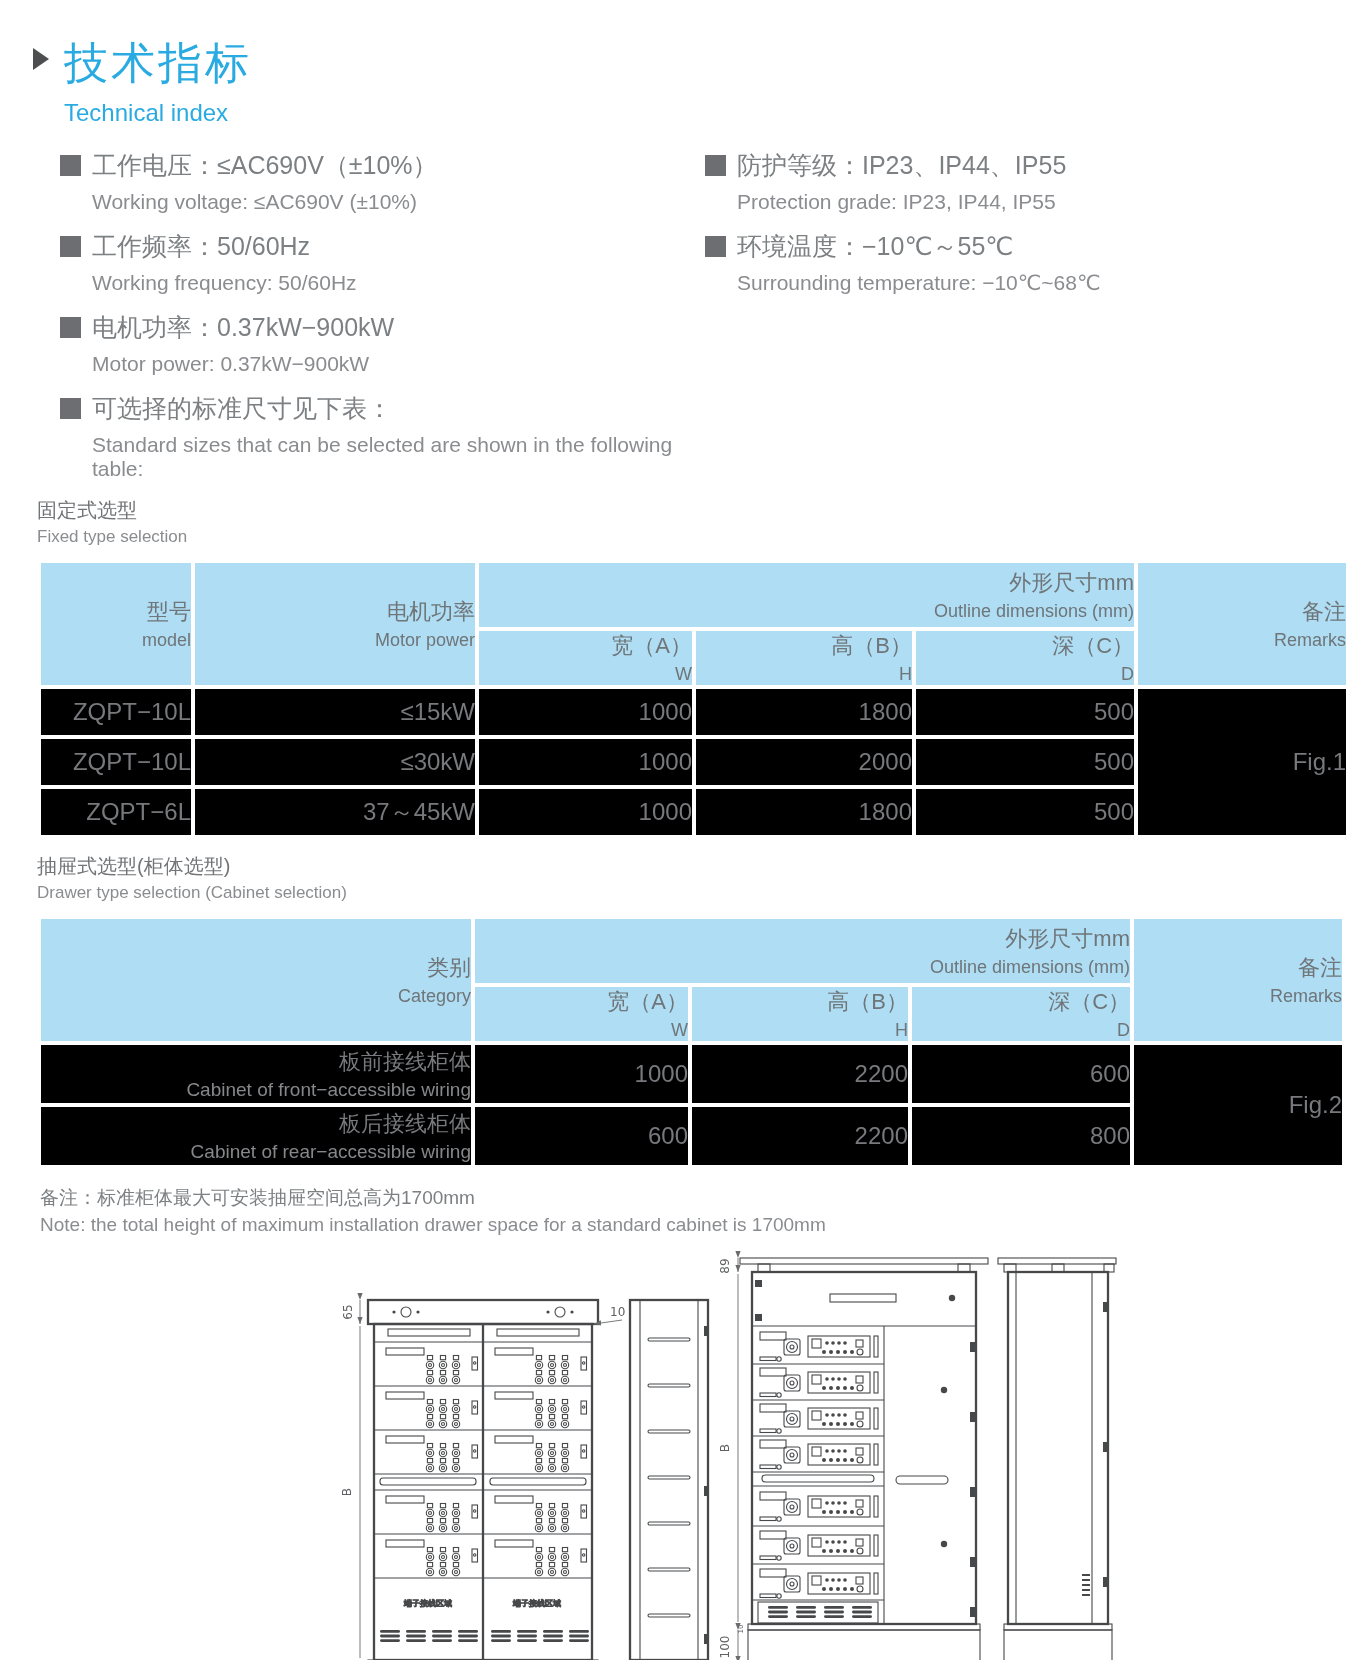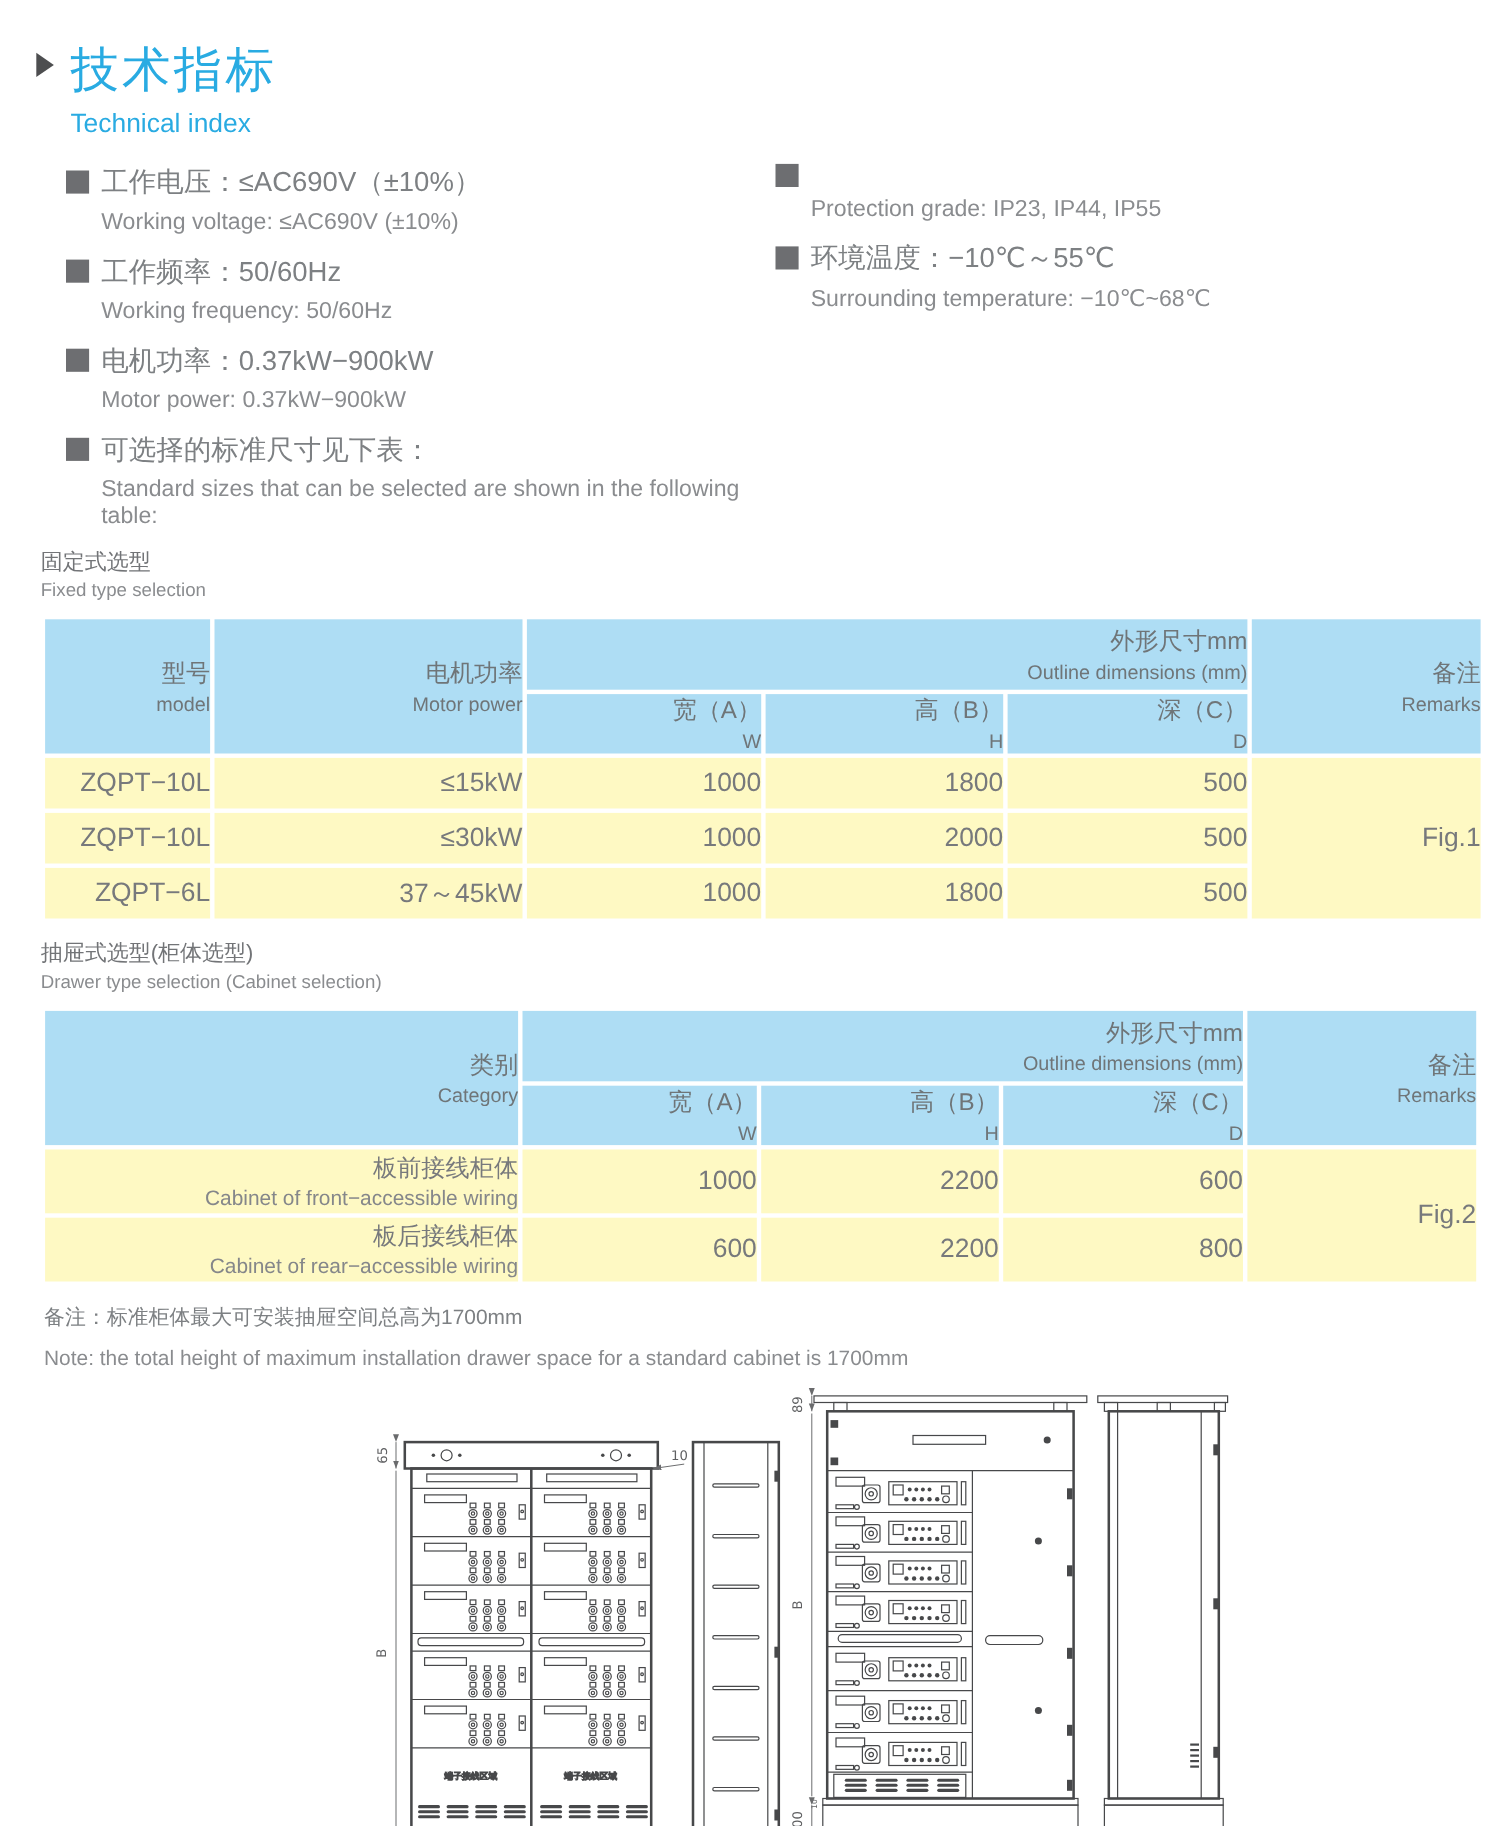--- a/index.html
+++ b/index.html
@@ -25,34 +25,34 @@
 
   
   .sec{margin:14px 0 0 37px}
   .sec-cn{font-size:20px;color:#727477}
   .sec-en{font-size:17px;color:#8a8c8f;margin-top:3px}
 
   
   table.spec-table{width:1285px;margin:12px 0 0 37px;border-collapse:separate;border-spacing:4px;table-layout:fixed}
   table.spec-table th,table.spec-table td{text-align:right;vertical-align:middle;font-weight:normal}
   th.hd{background:#aeddf4;color:#6f7578}
-  td.bd{background:#fef9c3;color:#77797c;font-size:24px}
+  td.bd{background:#000000;color:#77797c;font-size:24px}
   .hd-cn{font-size:22px}
   .hd-en{font-size:18px;margin-top:3px}
   .cat-cn{font-size:22px;color:#77797c}
   .cat-en{font-size:19px;color:#85878a;margin-top:2px}
   tr.h1 th{height:64px}
   tr.h2 th{height:54px}
   tr.b1 td{height:46px}
   tr.b2 td{height:58px}
 
   
   .note{margin:16px 0 0 40px}
   .note-cn{font-size:19px;color:#7d8083}
-  .note-en{font-size:19px;color:#8a8c8f;margin-top:14px}
+  .note-en{font-size:19px;color:#8a8c8f;margin-top:3px}
 
   
   .figs{position:relative;height:545px;margin-top:4px}
   .figblk{position:absolute}
   .fig1{left:330px;top:46px;width:405px}
   .fig2{left:712px;top:2px;width:410px}
 
   
   svg .ln{fill:none;stroke:#47484a;stroke-width:1.1}
   svg .thk{stroke-width:2.3}
@@ -103,20 +103,21 @@
             <span class="bullet"></span>
             <span>可选择的标准尺寸见下表：</span>
           </div>
         <div class="spec-en">Standard sizes that can be selected are shown in the following table:</div>
       </div>
     </div>
     <div class="spec-col-right">
       <div class="spec-item">
         <div class="spec-cn">
             <span class="bullet"></span>
+            <span>防护等级：IP23、IP44、IP55</span>
           </div>
         <div class="spec-en">Protection grade: IP23, IP44, IP55</div>
       </div>
       <div class="spec-item">
         <div class="spec-cn">
             <span class="bullet"></span>
             <span>环境温度：−10℃～55℃</span>
           </div>
         <div class="spec-en">Surrounding temperature: −10℃~68℃</div>
       </div>

